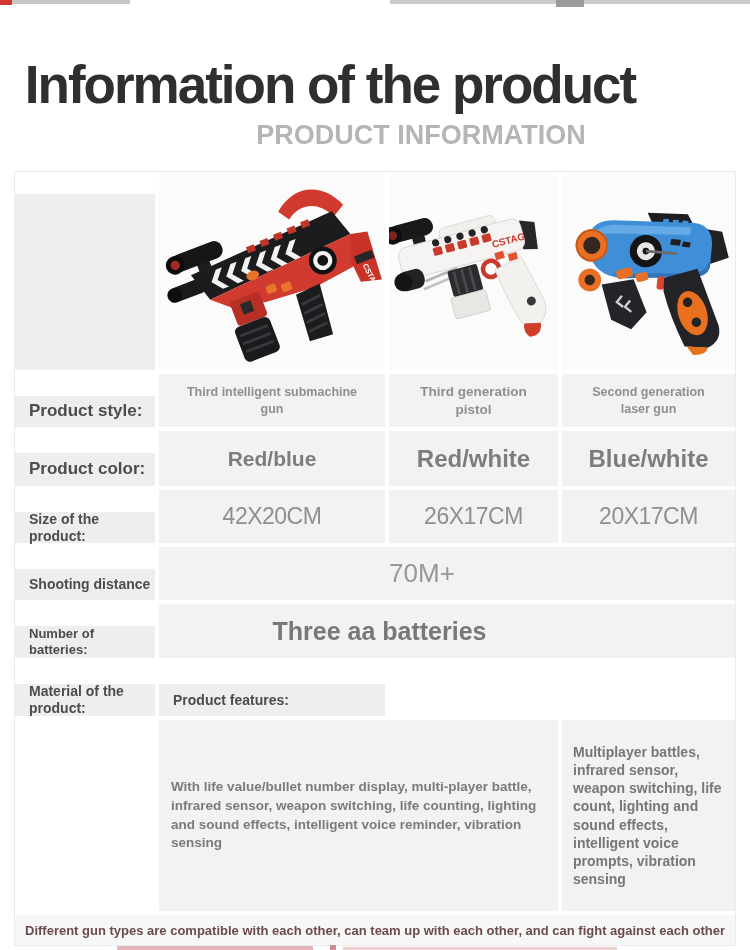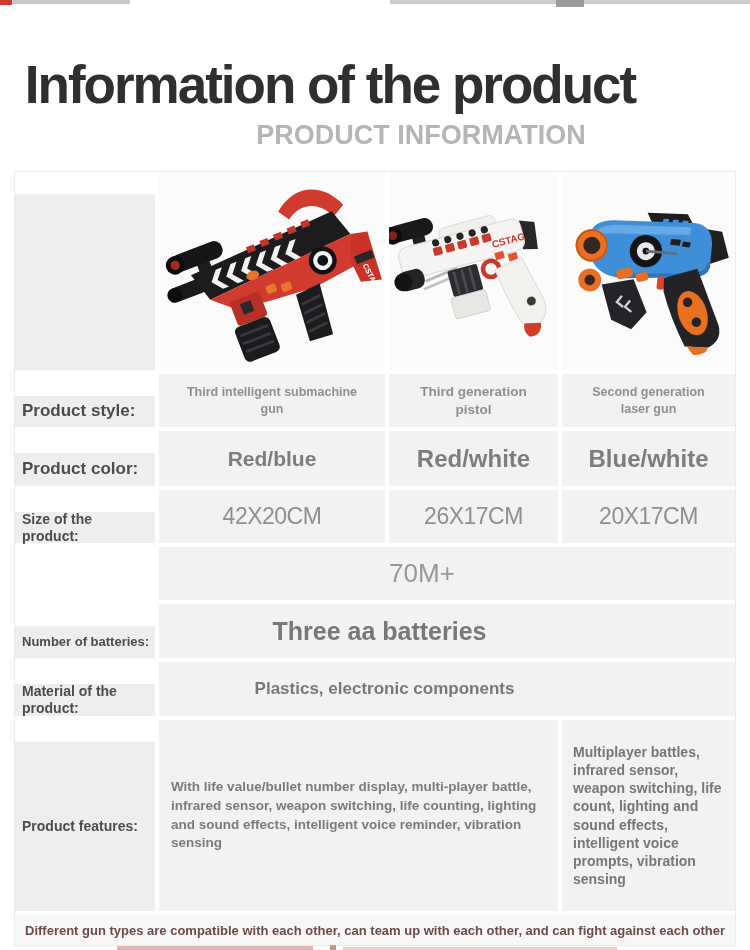--- a/index.html
+++ b/index.html
@@ -29,21 +29,21 @@
 
   .spec-table{
     position:absolute;left:15px;top:172px;width:720px;height:773px;
     display:grid;grid-template-columns:140px 226px 169px 173px;
     grid-template-rows:198px 53px 55px 53px 53px 54px 54px 191px 30px;
     gap:4px;background:#ffffff;outline:1px solid #ececec;
   }
   .cell{background:#f3f2f2;display:flex;align-items:center;justify-content:center;text-align:center;}
   .lab{
     background:#efeeee;justify-content:flex-start;text-align:left;
-    padding:0 4px 0 7px;font-weight:bold;color:#4c4c4c;line-height:1.2;font-size:14px;margin-top:22px;
+    padding:0 4px 0 14px;font-weight:bold;color:#4c4c4c;line-height:1.2;font-size:14px;margin-top:22px;
   }
   .lab-big{font-size:17px;}
   .lab-sm{font-size:13px;}
   .img-cell{background:#fcfbfb;overflow:hidden;}
   .img-cell svg{display:block;}
 
   .style-val{font-weight:bold;color:#8f8f8f;font-size:12.5px;line-height:1.3;padding:0 18px;}
   .style-val.one-line{font-size:13.5px;}
   .color-val{font-weight:bold;color:#7d7d7d;font-size:24px;letter-spacing:0px;}
   .color-val.smaller{font-size:21px;}
@@ -233,27 +233,27 @@
   <div class="cell lab lab-big">Product color:</div>
   <div class="cell color-val smaller">Red/blue</div>
   <div class="cell color-val">Red/white</div>
   <div class="cell color-val">Blue/white</div>
 
   <div class="cell lab">Size of the product:</div>
   <div class="cell size-val">42X20CM</div>
   <div class="cell size-val">26X17CM</div>
   <div class="cell size-val">20X17CM</div>
 
+  <div class="cell lab">Shooting distance</div>
   <div class="cell merge3 shoot-val">70M+</div>
 
   <div class="cell lab lab-sm">Number of batteries:</div>
   <div class="cell merge3 batt-val">Three aa batteries</div>
 
   <div class="cell lab">Material of the product:</div>
-  <div class="cell merge3 mat-val">Plastics, electronic components</div>
 
   <div class="cell lab">Product features:</div>
   <div class="cell feat-main">With life value/bullet number display, multi-player battle, infrared sensor, weapon switching, life counting, lighting and sound effects, intelligent voice reminder, vibration sensing</div>
   <div class="cell feat-third">Multiplayer battles, infrared sensor, weapon switching, life count, lighting and sound effects, intelligent voice prompts, vibration sensing</div>
 
   <div class="cell note-row">Different gun types are compatible with each other, can team up with each other, and can fight against each other</div>
 </div>
 
 <div class="strip bstrip-1"></div>
 <div class="strip bstrip-2"></div>

